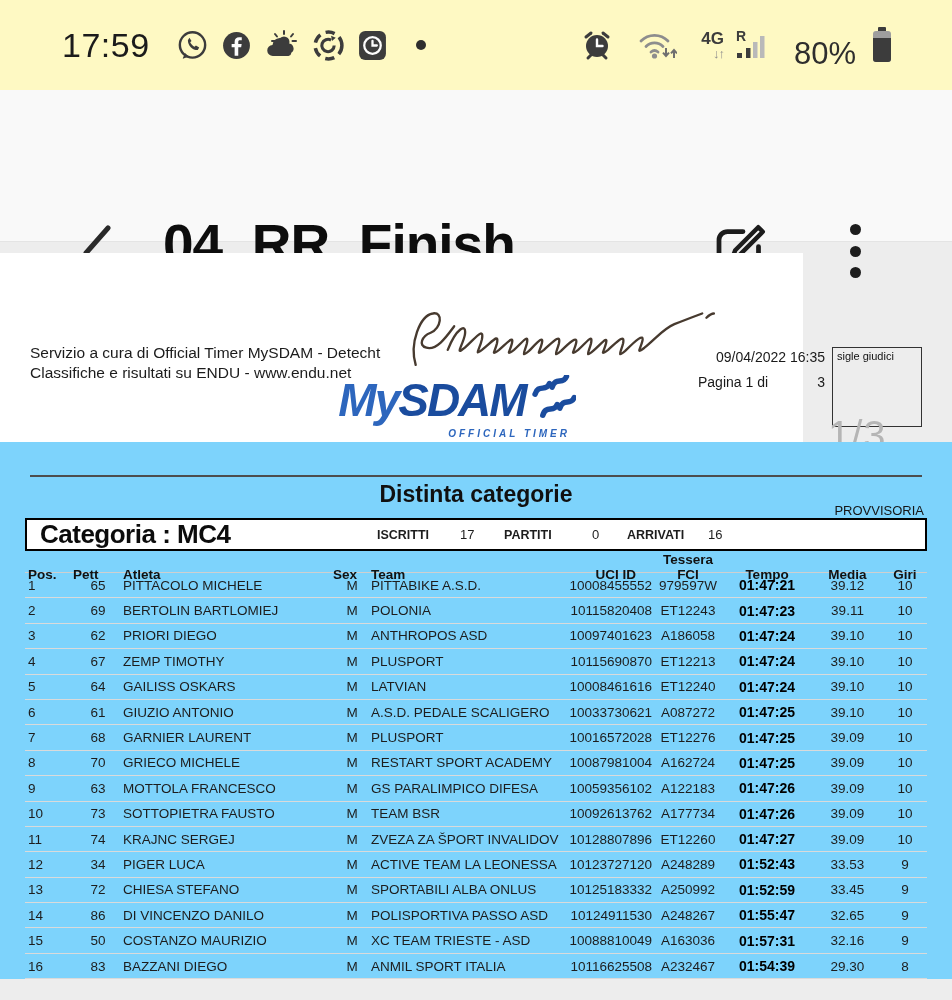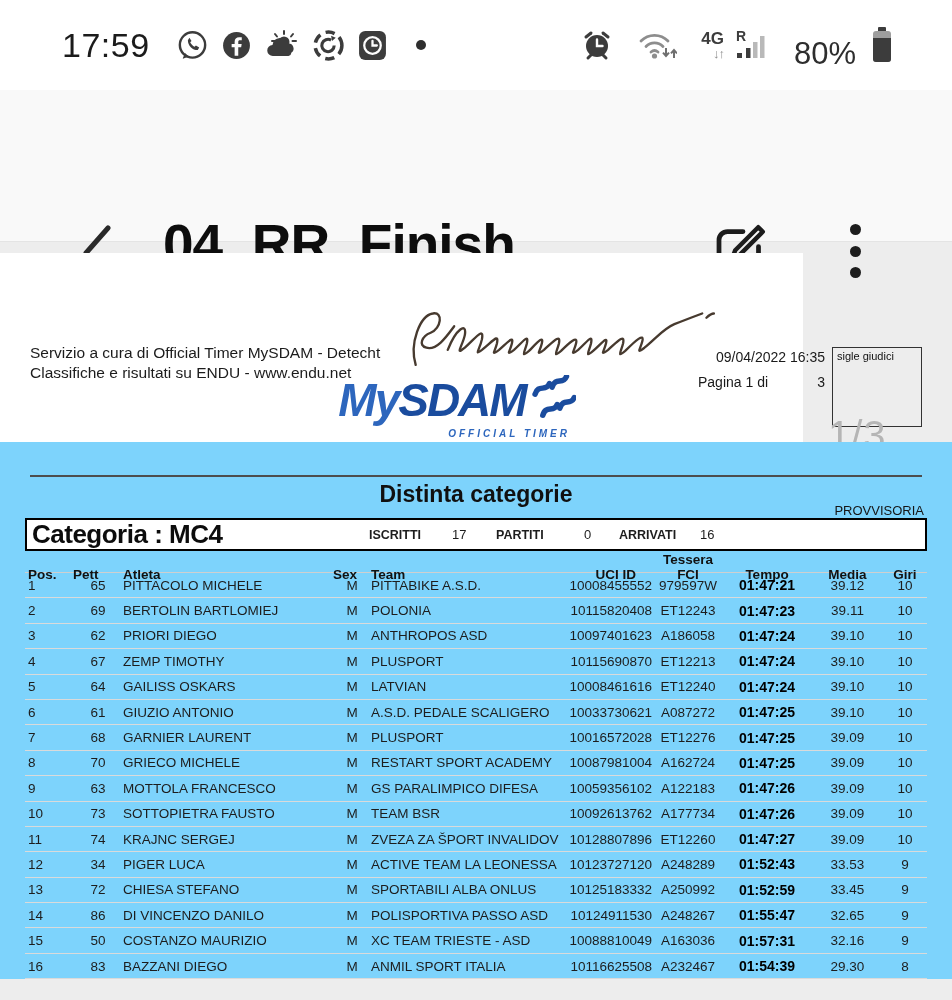--- a/index.html
+++ b/index.html
@@ -1,20 +1,20 @@
 <!DOCTYPE html>
 <html><head>
 <meta charset="utf-8">
 <style>
   html,body{margin:0;padding:0;background:#ddd;}
   .screen{position:relative;width:952px;height:1000px;overflow:hidden;
           background:#ededed;font-family:"Liberation Sans",sans-serif;color:#1d1d1d;}
 
   
-  .status-bar{position:absolute;left:0;top:0;width:952px;height:90px;background:#ffffff;
+  .status-bar{position:absolute;left:0;top:0;width:952px;height:90px;background:#fef9c3;
               display:flex;align-items:center;padding:0 46px 0 62px;box-sizing:border-box;}
   .sb-time{font-size:34px;font-weight:500;color:#1b1b1b;letter-spacing:.5px;margin-right:26px;}
   .sb-ic{margin-right:12px;display:flex;align-items:center;}
   .sb-dot{width:10px;height:10px;border-radius:50%;background:#2e2e2e;margin-left:16px;}
   .sb-spacer{flex:1;}
   .sb-right{display:flex;align-items:center;gap:12px;}
   .sb-4g{display:flex;flex-direction:column;align-items:flex-end;line-height:1;}
   .sb-4g .t{font-size:17px;font-weight:700;color:#3c3c3c;}
   .sb-4g .a{font-size:13px;color:#8d8d8d;letter-spacing:-1px;}
   .sb-batt-txt{font-size:31px;color:#2e2e2e;margin:18px 2px 0 4px;}
@@ -50,21 +50,21 @@
               box-sizing:border-box;text-align:left;font-size:11px;padding:2px 4px;color:#111;}
   .page-indicator{position:absolute;left:828px;top:160px;width:100px;
                   font-size:40px;color:#b5b5b5;letter-spacing:1px;}
 
   
   .top-rule{position:absolute;left:30px;top:33px;width:892px;height:2px;background:#4d4d4d;}
   .report-title{position:absolute;left:0;top:39px;width:952px;text-align:center;
                 font-size:23px;font-weight:700;color:#101010;}
   .provvisoria{position:absolute;right:28px;top:61px;font-size:13px;color:#151515;}
   .cat-box{position:absolute;left:25px;top:76px;width:902px;height:33px;border:2px solid #000;
-           box-sizing:border-box;display:flex;align-items:center;background:#fff;}
+           box-sizing:border-box;display:flex;align-items:center;background:#fff;padding-left:8px;}
   .cat-label{font-size:26px;font-weight:800;color:#0c0c0c;padding-left:5px;width:342px;box-sizing:border-box;letter-spacing:-.5px;}
   .cat-stats{display:flex;align-items:center;font-size:13px;}
   .cat-stats .lb{font-weight:700;font-size:12.5px;}
   .w-il{width:83px;} .w-iv{width:44px;} .w-pl{width:88px;} .w-pv{width:35px;} .w-al{width:81px;}
 
   .thead{position:absolute;left:25px;top:110px;width:902px;height:21px;box-sizing:border-box;
          display:grid;grid-template-columns:45px 50px 210px 38px 195px 86px 72px 86px 75px 40px;
          padding-left:3px;font-size:13.5px;font-weight:700;color:#111;
          border-bottom:1px solid #cfcfcf;align-items:end;padding-bottom:3px;}
   .tbody{position:absolute;left:25px;top:131px;width:902px;}

